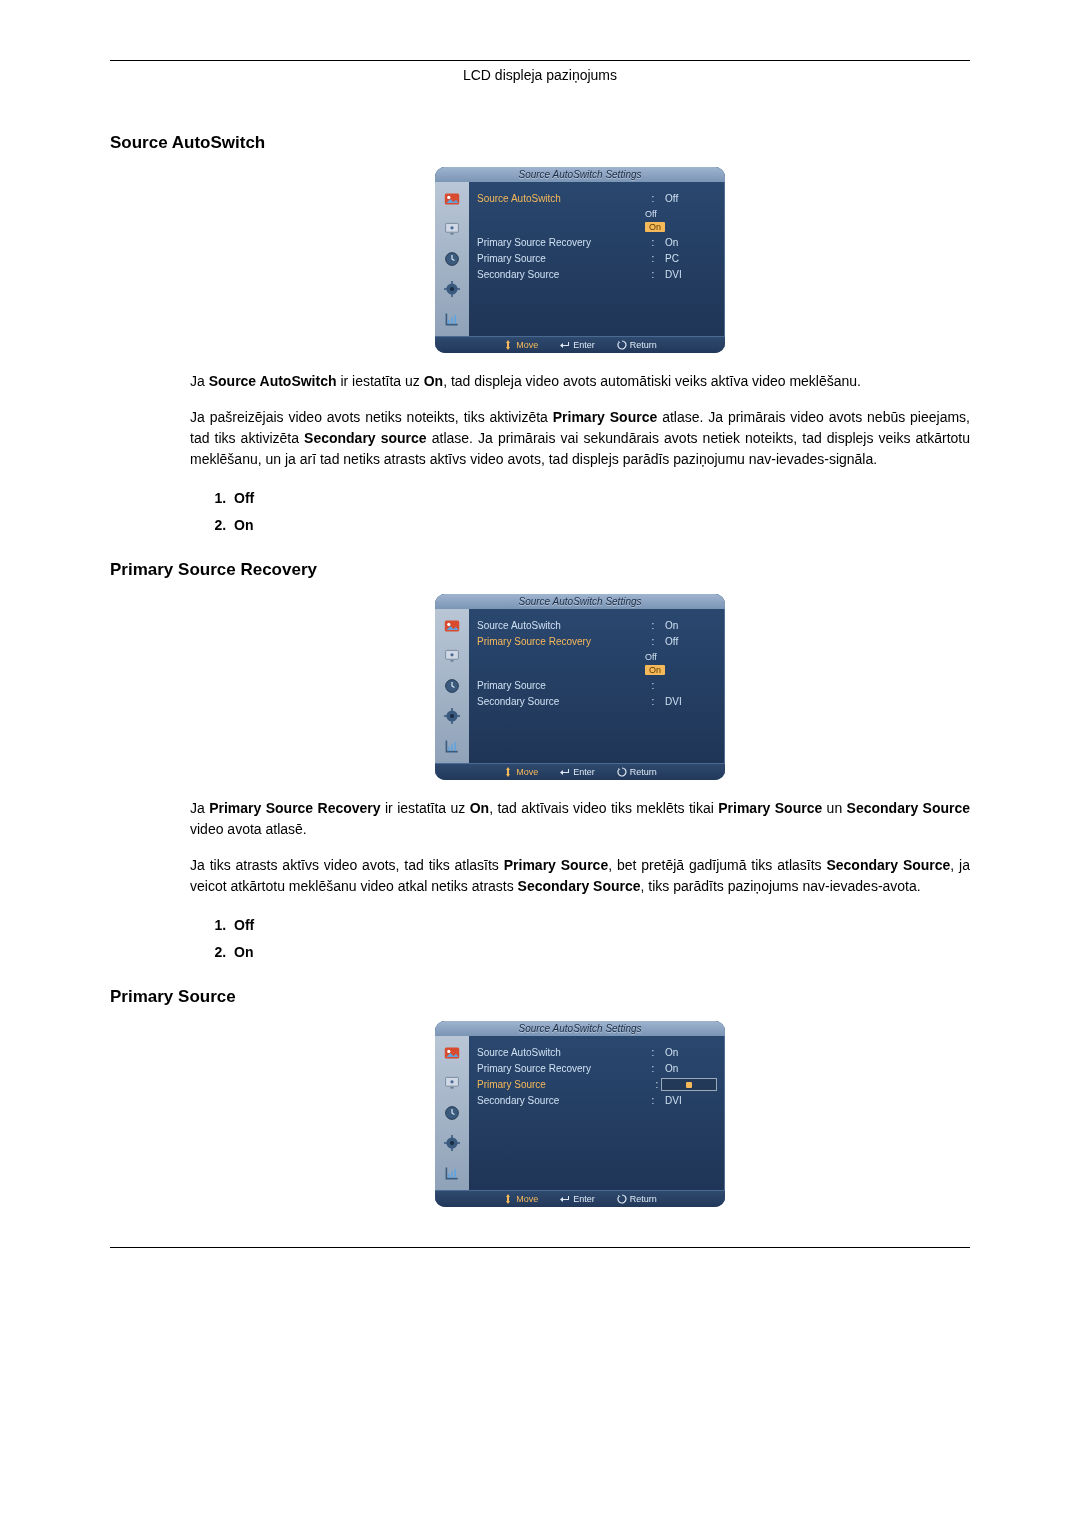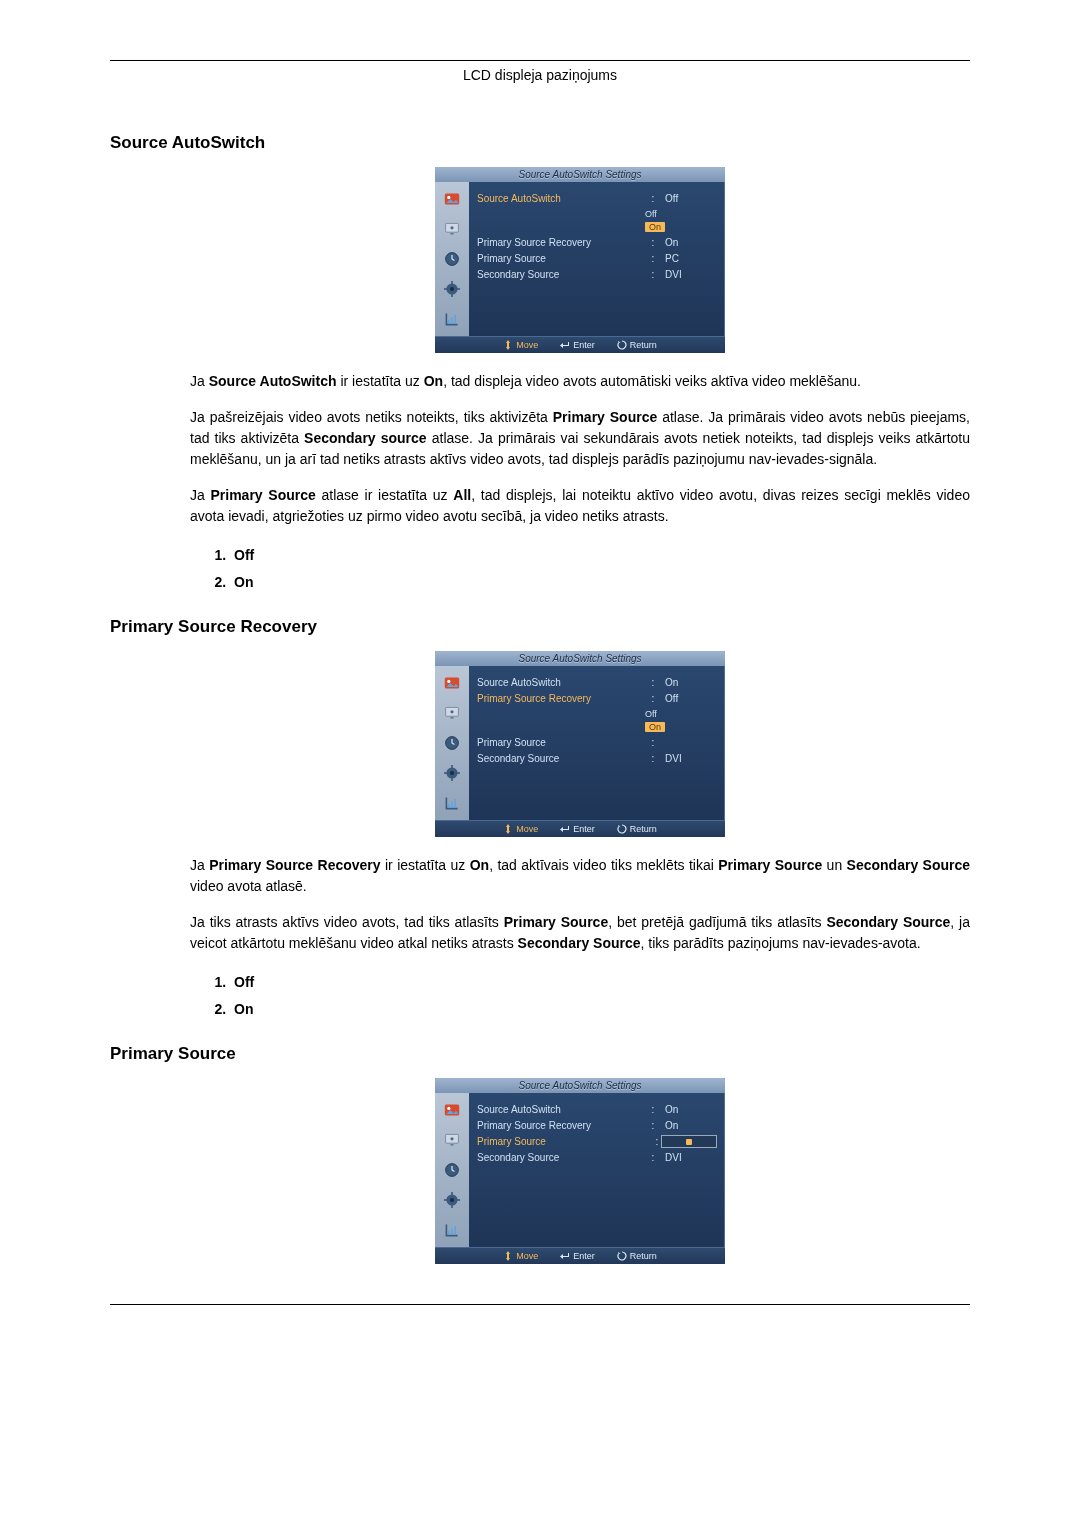--- a/index.html
+++ b/index.html
@@ -7,21 +7,21 @@
 .hr{border-top:1px solid #000;margin-bottom:6px}
 .hdr{text-align:center;font-size:14px;margin-bottom:50px}
 .content{padding-left:0}
 h2.sec{font-size:17px;font-weight:bold;margin:8px 0 14px 0}
 .body-text{margin-left:80px}
 .para{margin:15px 0;line-height:1.5;text-align:justify}
 .bold{font-weight:bold}
 ol{margin:12px 0 22px 40px;line-height:1.9}
 ol li{font-weight:bold;padding-left:4px}
 .osd-wrap{margin:0 0 18px 80px;display:flex;justify-content:center}
-.osd{width:290px;background:linear-gradient(#2b4971,#1e3354);color:#cfe0f2;font-size:10px;border-radius:1px;overflow:hidden;box-shadow:inset 0 0 0 1px #506f96}
+.osd{width:290px;background:linear-gradient(#2b4971,#1e3354);color:#cfe0f2;font-size:10px;border-radius:10px;overflow:hidden;box-shadow:inset 0 0 0 1px #506f96}
 .osd-title{background:linear-gradient(#9fb4cf,#7b95b5);color:#1a2b44;text-align:center;font-size:10px;padding:2px 0;font-style:italic;text-shadow:0 1px 0 rgba(255,255,255,.4)}
 .osd-body{display:flex}
 .iconcol{width:34px;background:linear-gradient(#b9c6d6,#8fa2b8);display:flex;flex-direction:column;align-items:center;padding:6px 0;gap:8px}
 .ic{width:22px;height:22px;border-radius:3px;display:flex;align-items:center;justify-content:center}
 .ic svg{width:16px;height:16px}
 .rows{flex:1;padding:8px 8px 6px 8px}
 .row{display:flex;align-items:center;height:16px}
 .row .lbl{flex:1}
 .row .lbl.hi{color:#f6b95a}
 .row .col{width:8px;text-align:center}
@@ -145,21 +145,20 @@
               </svg>
             </span>
             <span class="ftxt2">Return</span>
           </span>
         </div>
       </div>
     </div>
     <div class="body-text">
       <p class="para">Ja <span class="bold">Source AutoSwitch</span> ir iestatīta uz <span class="bold">On</span>, tad displeja video avots automātiski veiks aktīva video meklēšanu.</p>
       <p class="para">Ja pašreizējais video avots netiks noteikts, tiks aktivizēta <span class="bold">Primary Source</span> atlase. Ja primārais video avots nebūs pieejams, tad tiks aktivizēta <span class="bold">Secondary source</span> atlase. Ja primārais vai sekundārais avots netiek noteikts, tad displejs veiks atkārtotu meklēšanu, un ja arī tad netiks atrasts aktīvs video avots, tad displejs parādīs paziņojumu nav-ievades-signāla.</p>
-      <p class="para">Ja <span class="bold">Primary Source</span> atlase ir iestatīta uz <span class="bold">All</span>, tad displejs, lai noteiktu aktīvo video avotu, divas reizes secīgi meklēs video avota ievadi, atgriežoties uz pirmo video avotu secībā, ja video netiks atrasts.</p>
       <ol>
         <li>Off</li>
         <li>On</li>
       </ol>
     </div>
     <h2 class="sec">Primary Source Recovery</h2>
     <div class="osd-wrap">
       <div class="osd">
         <div class="osd-title">Source AutoSwitch Settings</div>
         <div class="osd-body">

